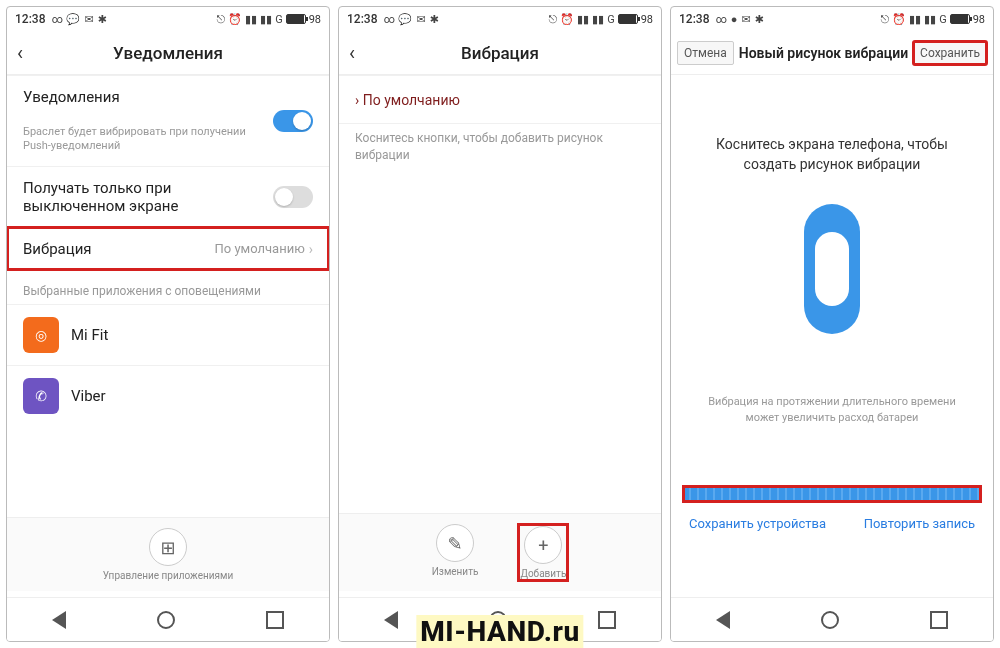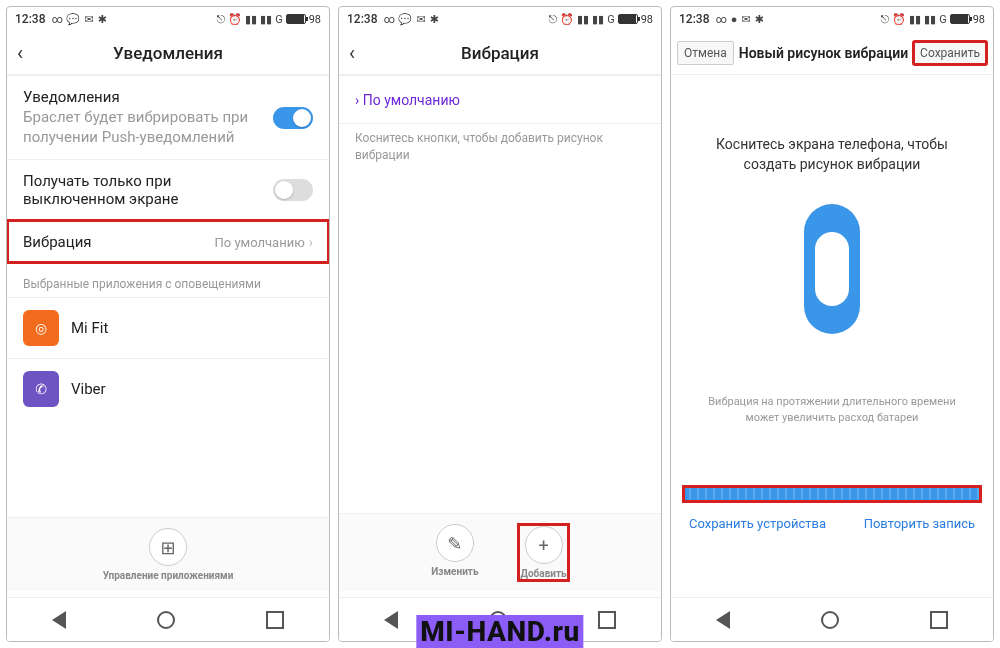--- a/index.html
+++ b/index.html
@@ -72,21 +72,21 @@
   .sect-hdr { font-size:12px; color:#999; padding: 14px 16px 6px; }
 
   .row {
     display:flex; align-items:center; padding: 12px 16px;
     border-top:1px solid #f0f0f0;
     background:#fff;
   }
   .row:last-child { border-bottom:1px solid #f0f0f0; }
   .row .txt { flex:1; }
   .row .lbl { font-size:15px; color:#222; }
-  .row .sub { font-size:15px; color:#999; margin-top:2px; line-height:1.3; }
+  .row .sub { font-size:11px; color:#999; margin-top:19px; line-height:1.3; }
   .row .val { font-size:13px; color:#999; margin-right:4px; }
   .chev { color:#bbb; font-size:14px; }
 
   .toggle { width:40px; height:22px; border-radius:11px; position:relative; }
   .toggle.on { background:#3a96e8; }
   .toggle.off { background:#ddd; }
   .toggle .knob { position:absolute; top:2px; width:18px; height:18px; border-radius:50%; background:#fff; box-shadow:0 1px 2px rgba(0,0,0,.2); }
   .toggle.on .knob { right:2px; }
   .toggle.off .knob { left:2px; }
 
@@ -98,56 +98,56 @@
 
   .bottom-action {
     position:absolute; bottom:50px; left:0; right:0;
     display:flex; justify-content:center; gap:40px;
     padding:10px 0;
     border-top:1px solid #eee;
     background:#fafafa;
   }
   .bbtn { display:flex; flex-direction:column; align-items:center; gap:4px; }
   .bbtn .circ { width:38px; height:38px; border:1px solid #ccc; border-radius:50%; display:flex; align-items:center; justify-content:center; font-size:18px; color:#666; background:#fff; }
-  .bbtn .blabel { font-size:10px; color:#888;font-weight:bold; }
+  .bbtn .blabel { font-size:10px; color:#888; }
 
   .softkeys {
     position:absolute; bottom:0; left:0; right:0; height:44px;
     display:flex; align-items:center; justify-content:space-around;
     border-top:1px solid #eee; background:#fff;
   }
   .sk { width:18px; height:18px; }
   .sk-tri { width:0; height:0; border-top:9px solid transparent; border-bottom:9px solid transparent; border-right:14px solid #555; }
   .sk-circ { border:2px solid #555; border-radius:50%; }
   .sk-sq { border:2px solid #555; }
 
   
   .link-row { padding:14px 16px; border-top:1px solid #f0f0f0; border-bottom:1px solid #f0f0f0; }
-  .link-row a { color:#6d28d9; font-size:14px; text-decoration:none; }
+  .link-row a { color:#7f1d1d; font-size:14px; text-decoration:none; }
 
   
   .s3body { display:flex; flex-direction:column; align-items:center; padding: 30px 20px 0; height:100%; }
   .s3msg { text-align:center; font-size:14px; color:#333; line-height:1.4; margin-top:30px; }
   .band {
     width:56px; height:130px; background:#3a96e8; border-radius:28px;
     display:flex; align-items:center; justify-content:center; margin-top:30px;
   }
   .band .scr { width:34px; height:74px; background:#fff; border-radius:17px; }
   .warn { font-size:11px; color:#999; text-align:center; line-height:1.4; margin-top:60px; padding:0 10px; }
   .progress {
     height:16px; margin:10px 12px 0;
     background: repeating-linear-gradient(90deg,#3a96e8 0 6px,#5aa9ef 6px 8px);
   }
   .s3actions { display:flex; justify-content:space-between; padding:14px 18px; }
   .s3actions span { color:#2a7de1; font-size:13px; }
 
   .watermark {
     position:absolute; bottom:0; left:50%; transform:translateX(-50%);
     font-size:28px; font-weight:800; color:#111; letter-spacing:0.5px;
-    background:#8b5cf6; padding:0 4px;
+    background:#fef9c3; padding:0 4px;
   }
 </style>
 </head>
 <body>
 
 <div class="wrap">
 
   <div class="phone">
     <div class="sbar">
       <span class="time">12:38</span>

